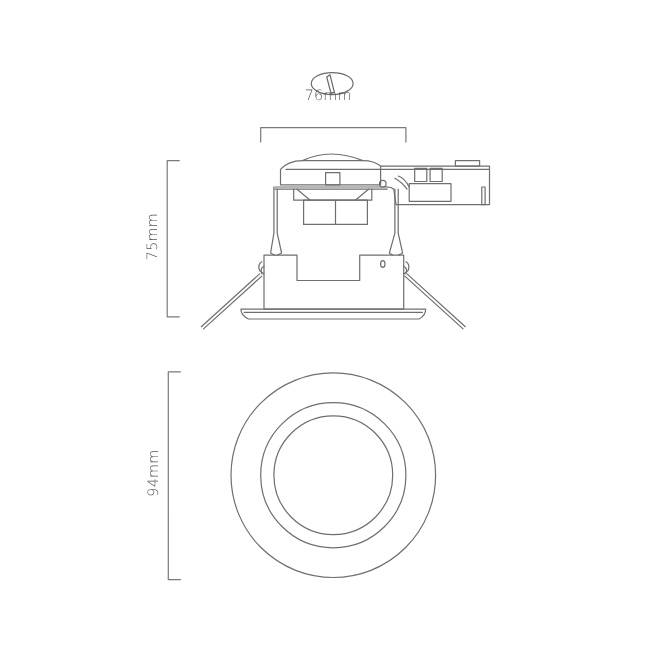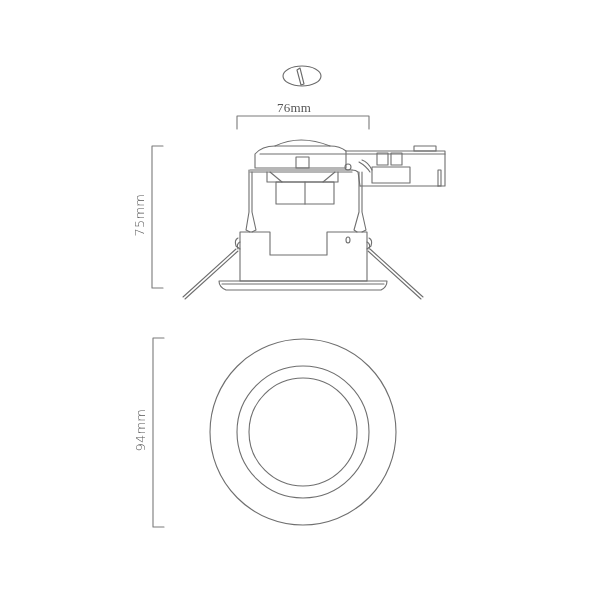--- a/index.html
+++ b/index.html
@@ -87,18 +87,18 @@
       </g>
     </g>
 
     <g>
       <circle cx="303" cy="432" r="93"></circle>
       <circle cx="303" cy="432" r="66"></circle>
       <circle cx="303" cy="432" r="54"></circle>
     </g>
   </svg>
 
-  <div class="dim-label" style="left:277px; top:100px;font-family:Liberation Serif, serif;">76mm</div>
+  <div class="dim-label" style="left:277px; top:80px;">76mm</div>
 
   <div class="dim-label rot" style="left:119px; top:209px; width:40px; text-align:center;">75mm</div>
 
   <div class="dim-label rot" style="left:120px; top:424px; width:40px; text-align:center;">94mm</div>
 </div>
 
 </body></html>

